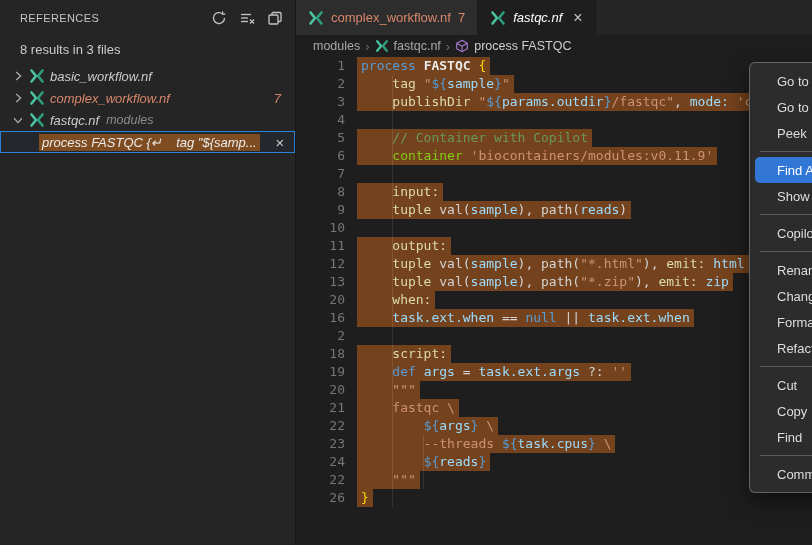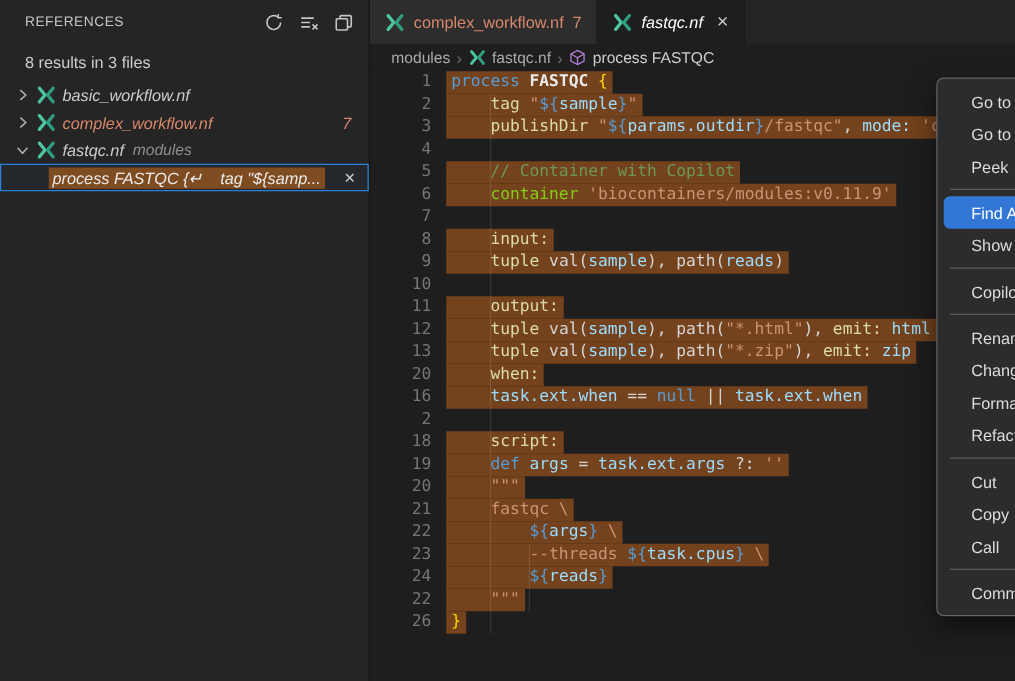--- a/index.html
+++ b/index.html
@@ -240,21 +240,21 @@
           <span>Refactor...</span>
         </div>
         <div class="msep"></div>
         <div class="mi">
           <span>Cut</span>
         </div>
         <div class="mi">
           <span>Copy</span>
         </div>
         <div class="mi">
-          <span>Call</span>
+          <span>Find</span>
         </div>
         <div class="msep"></div>
         <div class="mi">
           <span>Command Palette...</span>
         </div>
       </div>
   </main>
 
 </div>
 

